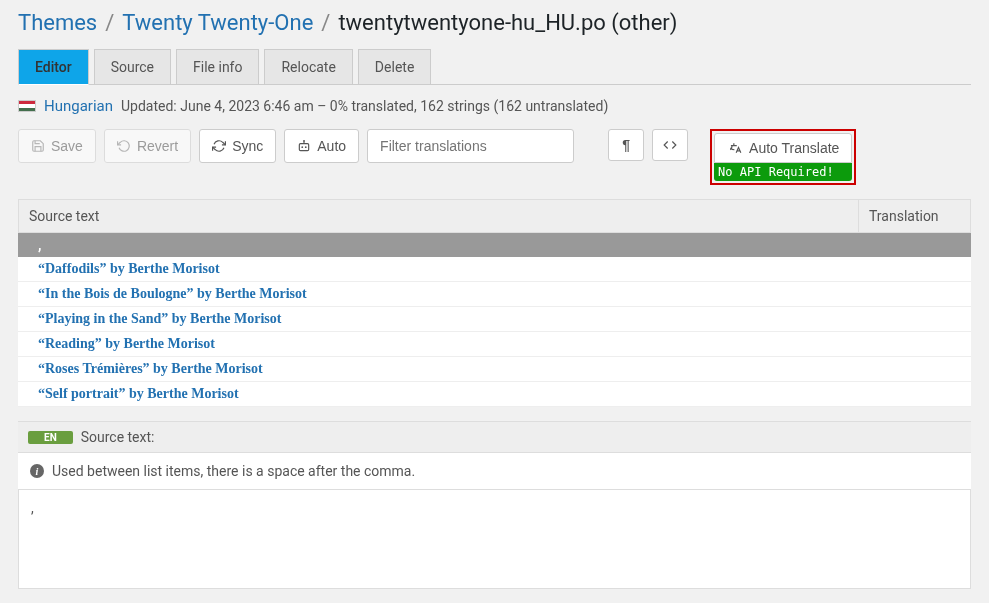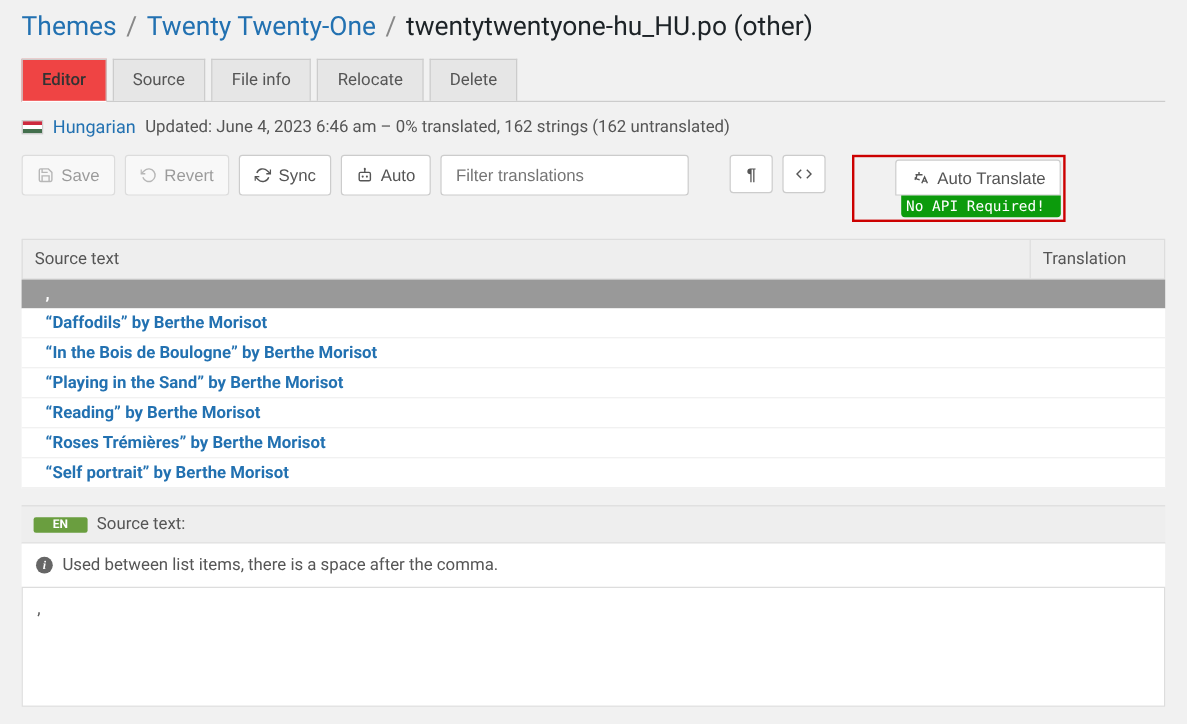--- a/index.html
+++ b/index.html
@@ -4,40 +4,40 @@
   <style>
     * { box-sizing: border-box; margin: 0; padding: 0; }
     body { font-family: -apple-system, BlinkMacSystemFont, "Segoe UI", Roboto, sans-serif; font-size: 14px; color: #333; background: #f1f1f1; width: 989px; }
     .page { background: #f1f1f1; padding: 10px 18px 20px 18px; }
     .breadcrumb { font-size: 22px; color: #555; margin-bottom: 14px; display: flex; align-items: center; gap: 8px; flex-wrap: wrap; }
     .breadcrumb a { color: #2271b1; text-decoration: none; }
     .breadcrumb .sep { color: #888; }
     .breadcrumb .current { color: #1d2327; }
     .tabs { display: flex; border-bottom: 1px solid #ccc; margin-bottom: 12px; }
     .tab { padding: 9px 16px; background: #e6e6e6; border: 1px solid #ccc; border-bottom: none; margin-right: 5px; cursor: pointer; color: #555; font-size: 14px; }
-    .tab.active { background: #ef4444; border-bottom: 1px solid #fff; margin-bottom: -1px; color: #333; font-weight: 500; }
+    .tab.active { background: #0ea5e9; border-bottom: 1px solid #fff; margin-bottom: -1px; color: #333; font-weight: 500; }
     .status-line { display: flex; align-items: center; gap: 8px; color: #555; margin-bottom: 14px; }
     .flag { width: 18px; height: 12px; display: inline-block; position: relative; background: linear-gradient(to bottom, #cd2a3e 33.33%, #fff 33.33%, #fff 66.66%, #436f4d 66.66%); border: 1px solid #ccc; }
     .status-line .lang { color: #2271b1; font-size: 15px; }
     .status-line .info { color: #555; font-size: 14px; }
     .toolbar { display: flex; gap: 8px; align-items: flex-start; margin-bottom: 14px; }
     .btn { display: inline-flex; align-items: center; gap: 6px; padding: 8px 12px; background: #fff; border: 1px solid #ccc; border-radius: 3px; cursor: pointer; font-size: 14px; color: #555; }
     .btn.disabled { opacity: 0.55; cursor: default; }
     .btn .icn { width: 14px; height: 14px; display: inline-flex; align-items: center; justify-content: center; }
     .filter-input { flex: 0 0 180px; padding: 8px 12px; border: 1px solid #ccc; border-radius: 3px; font-size: 14px; color: #555; }
     .btn-square { padding: 8px 10px; }
     .auto-translate-wrap { display: inline-flex; flex-direction: column; border: 2px solid #cc0000; padding: 2px; }
-    .auto-translate-btn { display: inline-flex; align-items: center; gap: 6px; padding: 6px 12px; background: #fff; border: 1px solid #ccc; border-radius: 3px 3px 0 0; cursor: pointer; font-size: 14px; color: #555; margin-left: 32px; }
-    .no-api { background: #0c9b0c; color: #fff; font-family: monospace; font-size: 12px; text-align: left; padding: 2px 4px; border-radius: 0 0 3px 3px; margin-left: 37px; }
+    .auto-translate-btn { display: inline-flex; align-items: center; gap: 6px; padding: 6px 12px; background: #fff; border: 1px solid #ccc; border-radius: 3px 3px 0 0; cursor: pointer; font-size: 14px; color: #555; }
+    .no-api { background: #0c9b0c; color: #fff; font-family: monospace; font-size: 12px; text-align: left; padding: 2px 4px; border-radius: 0 0 3px 3px; }
     .table-header { display: flex; background: #eee; border: 1px solid #ddd; }
     .th { padding: 8px 10px; color: #555; font-size: 14px; }
     .th.source { flex: 1; }
     .th.trans { width: 112px; border-left: 1px solid #ddd; }
     .selected-row { background: #999; color: #fff; padding: 4px 20px; font-weight: bold; font-size: 14px; }
-    .row { padding: 4px 20px; color: #2271b1; font-weight: bold; font-size: 14px; background: #fff; border-bottom: 1px solid #eee; cursor: pointer; }
+    .row { padding: 4px 20px; color: #2271b1; font-weight: bold; font-size: 14px; background: #fff; border-bottom: 1px solid #eee; cursor: pointer; font-family: Liberation Serif, serif; }
     .source-header { display: flex; align-items: center; gap: 8px; background: #eee; padding: 7px 10px; border-top: 1px solid #ddd; border-bottom: 1px solid #ddd; margin-top: 14px; }
     .en-badge { background: #6a9e3f; color: #fff; font-size: 10px; font-weight: bold; padding: 1px 16px; border-radius: 2px; }
     .source-header-text { color: #555; font-size: 14px; }
     .hint { display: flex; align-items: center; gap: 8px; padding: 10px 12px; color: #555; background: #fff; }
     .info-icon { width: 14px; height: 14px; border-radius: 50%; background: #666; color: #fff; display: inline-flex; align-items: center; justify-content: center; font-size: 10px; font-style: italic; font-weight: bold; font-family: serif; }
     .editbox { background: #fff; border: 1px solid #ddd; padding: 10px 12px; min-height: 100px; color: #555; font-size: 14px; }
     svg { display: block; }
   </style>
 </head>
 <body>

